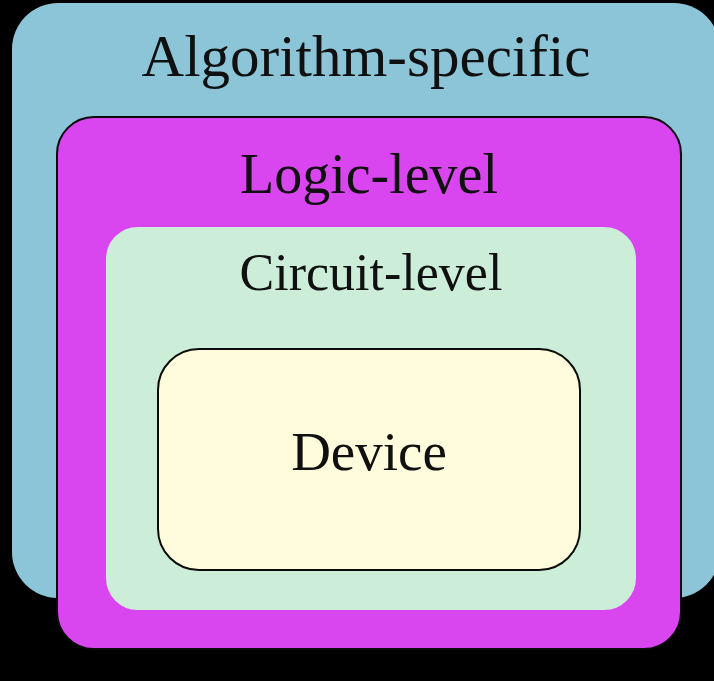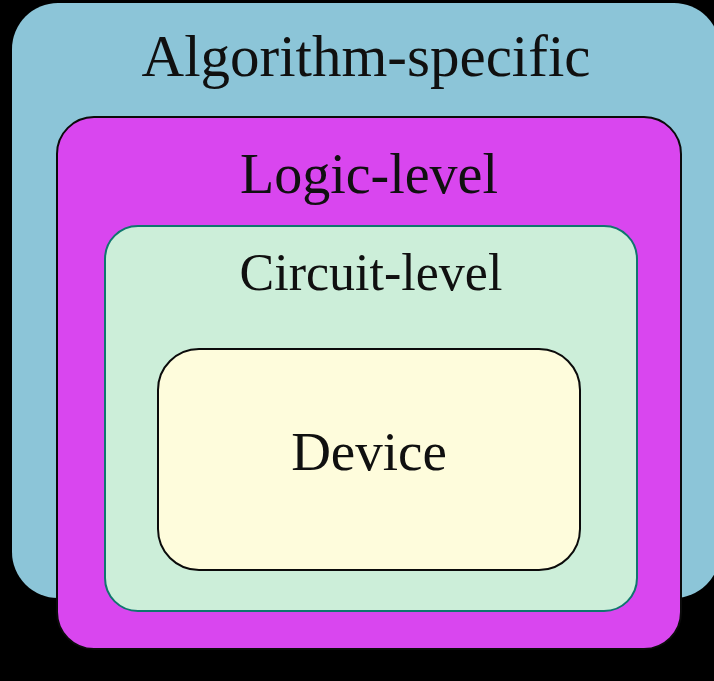--- a/index.html
+++ b/index.html
@@ -69,21 +69,21 @@
     font-size: 56px;
   }
 
   
   #layer-circuit {
     left: 46px;
     top: 107px;
     width: 534px;
     height: 387px;
     background: #cceed9;
-    border: 2px solid #0f766e;
+    border: 2px solid #d946ef;
     border-radius: 34px;
   }
   #layer-circuit > .layer-label {
     top: 20px;
     font-size: 52px;
   }
 
   
   #layer-device {
     left: 51px;

